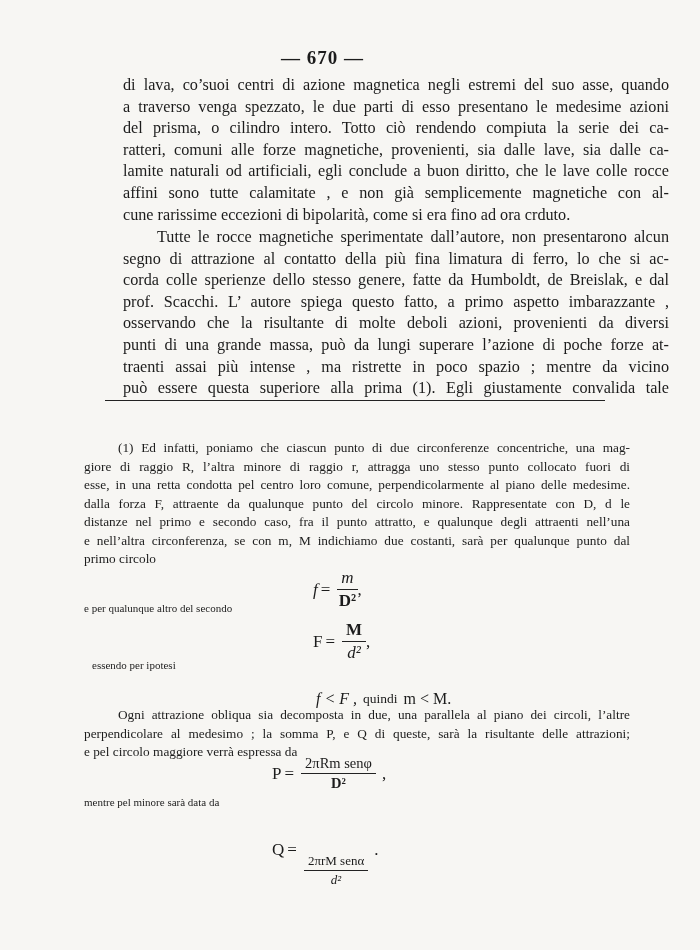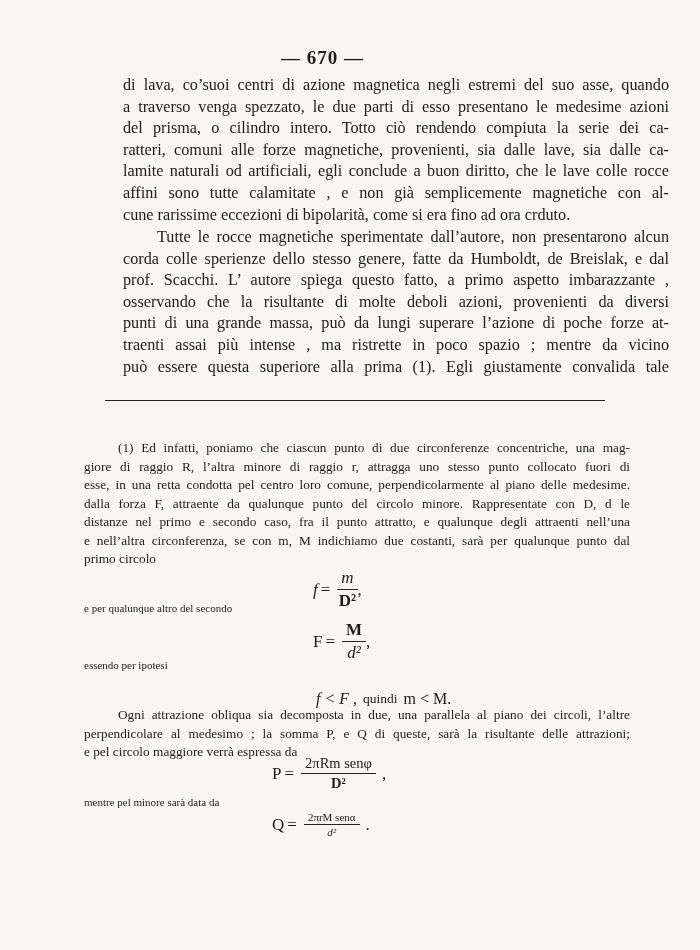--- a/index.html
+++ b/index.html
@@ -38,20 +38,21 @@
     <span class="line">a traverso venga spezzato, le due parti di esso presentano le medesime azioni</span>
     <span class="line">del prisma, o cilindro intero. Totto ciò rendendo compiuta la serie dei ca-</span>
     <span class="line">ratteri, comuni alle forze magnetiche, provenienti, sia dalle lave, sia dalle ca-</span>
     <span class="line">lamite naturali od artificiali, egli conclude a buon diritto, che le lave colle rocce</span>
     <span class="line">affini sono tutte calamitate , e non già semplicemente magnetiche con al-</span>
     <span class="line last">cune rarissime eccezioni di bipolarità, come si era fino ad ora crduto.</span>
   </div>
 
   <div class="body-text" style="top:227px;">
     <span class="line indent">Tutte le rocce magnetiche sperimentate dall’autore, non presentarono alcun</span>
+    <span class="line">segno di attrazione al contatto della più fina limatura di ferro, lo che si ac-</span>
     <span class="line">corda colle sperienze dello stesso genere, fatte da Humboldt, de Breislak, e dal</span>
     <span class="line">prof. Scacchi. L’ autore spiega questo fatto, a primo aspetto imbarazzante ,</span>
     <span class="line">osservando che la risultante di molte deboli azioni, provenienti da diversi</span>
     <span class="line">punti di una grande massa, può da lungi superare l’azione di poche forze at-</span>
     <span class="line">traenti assai più intense , ma ristrette in poco spazio ; mentre da vicino</span>
     <span class="line">può essere questa superiore alla prima (1). Egli giustamente convalida tale</span>
   </div>
 
   <div class="rule"></div>
 
@@ -80,21 +81,21 @@
   <div class="formula" style="left:313px; top:620px;">
     <span>F</span>
     <span style="margin:0 3px;">=</span>
     <span class="frac">
       <span class="num b">M</span>
       <span class="den it">d²</span>
     </span>
     <span>,</span>
   </div>
 
-  <div class="plain" style="left:84px; top:659px;">essendo per ipotesi</div>
+  <div class="plain" style="left:92px; top:659px;">essendo per ipotesi</div>
 
   <div class="formula" style="left:316px; top:678px; font-size:16px;">
     <span class="it">f &lt; F ,</span>
     <span style="margin:13px 6px; font-size:13.5px;">quindi</span>
     <span>m &lt; M.</span>
   </div>
 
   <div class="note" style="top:706px;">
     <span class="line indent">Ogni attrazione obliqua sia decomposta in due, una parallela al piano dei circoli, l’altre</span>
     <span class="line">perpendicolare al medesimo ; la somma P, e Q di queste, sarà la risultante delle attrazioni;</span>
@@ -109,19 +110,19 @@
       <span class="den b">D²</span>
     </span>
     <span style="margin-left:6px;">,</span>
   </div>
 
   <div class="plain" style="left:84px; top:796px;">mentre pel minore sarà data da</div>
 
   <div class="formula" style="left:272px; top:811px;">
     <span>Q</span>
     <span style="margin:0 3px;">=</span>
-    <span class="frac" style="font-size:11px;">
+    <span class="frac" style="font-size:13px;margin-top:42px;">
       <span class="num">2πrM senα</span>
       <span class="den it">d²</span>
     </span>
     <span style="margin-left:6px;">.</span>
   </div>
 </div>
 
 </body></html>

